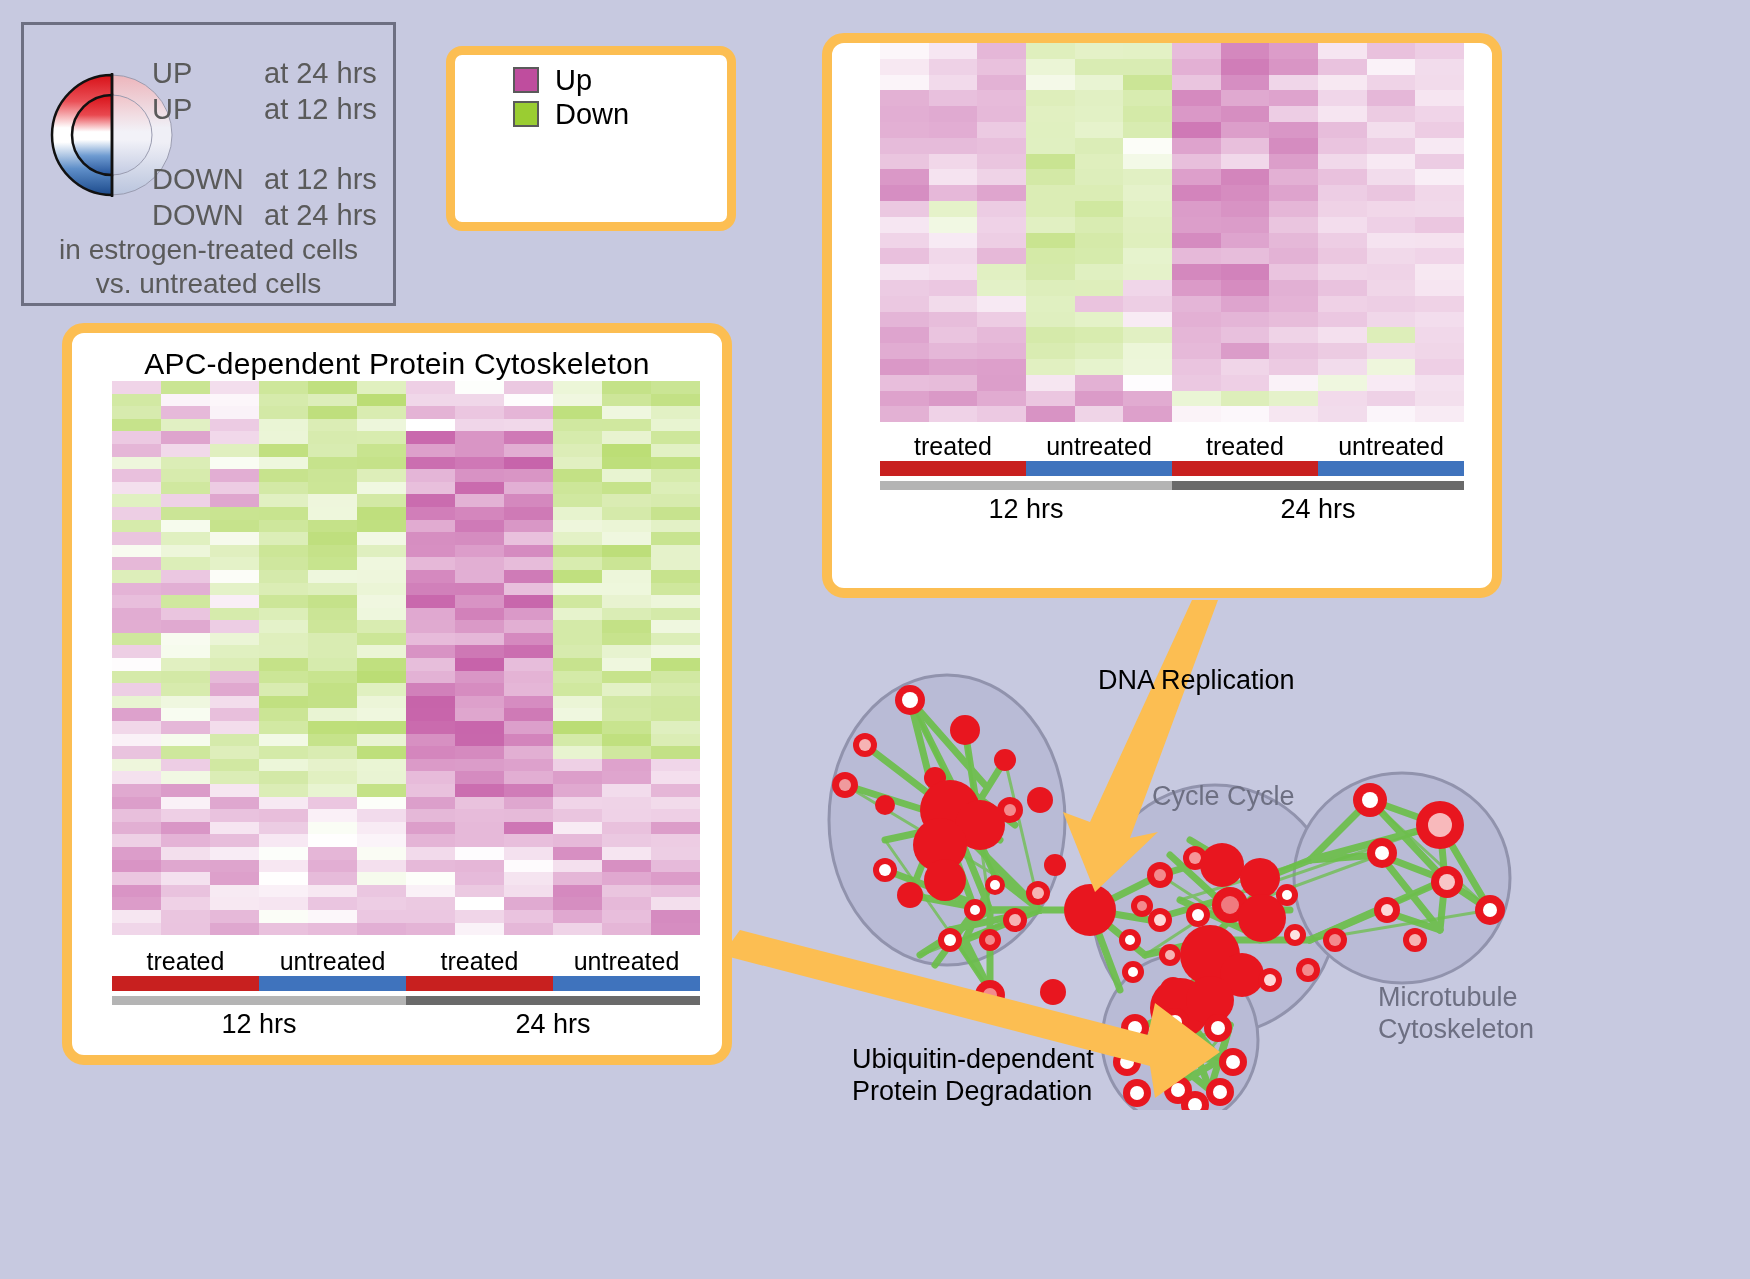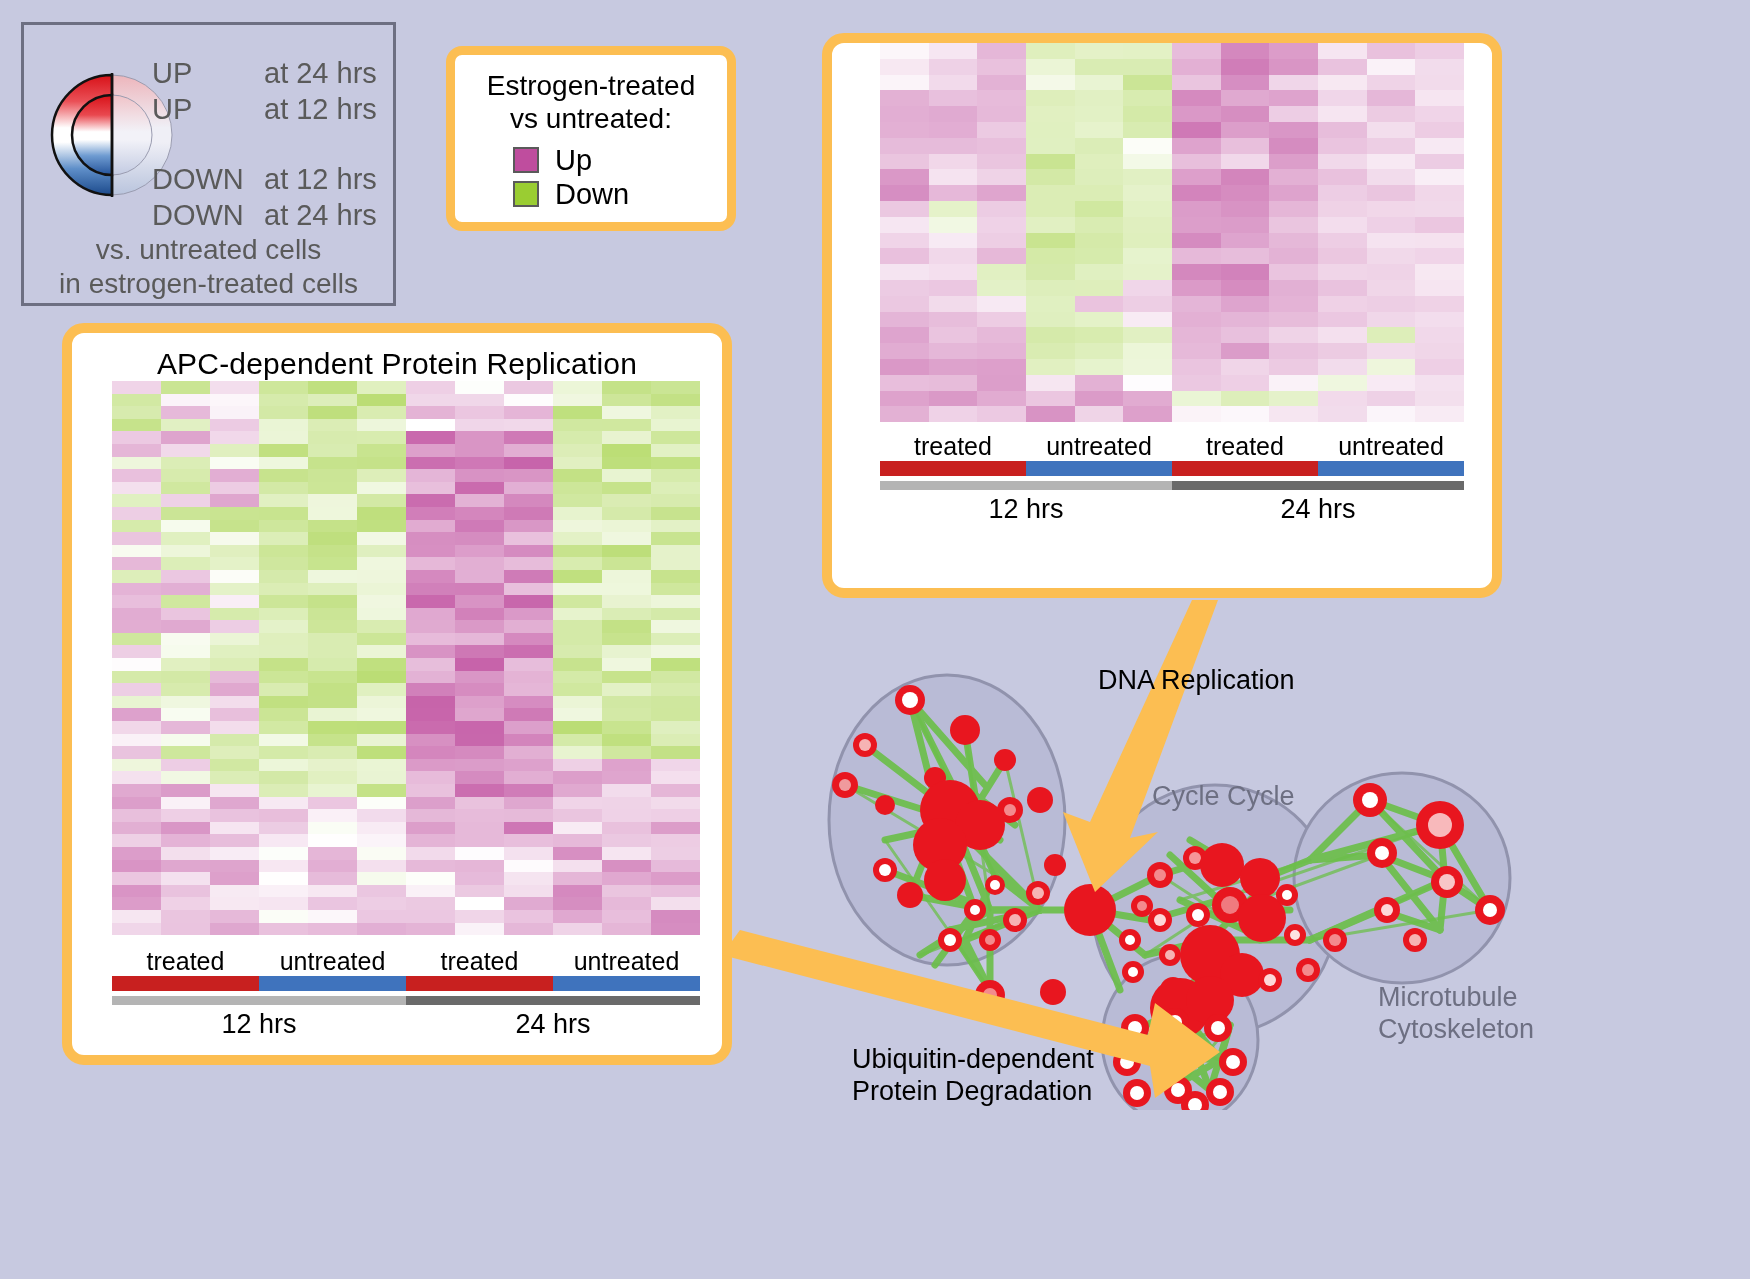--- a/index.html
+++ b/index.html
@@ -137,30 +137,26 @@
         <span class="lbl">DOWN</span>
         <span class="tm">at 12 hrs</span>
       </div>
       <div class="legend-row">
         <span class="lbl">DOWN</span>
         <span class="tm">at 24 hrs</span>
       </div>
     </div>
 
     <div class="legend-foot">
+      <div>in estrogen-treated cells</div>
       <div>vs. untreated cells</div>
-      <div>in estrogen-treated cells</div>
     </div>
   </div>
 
   <div id="updown-legend">
-    <div class="hdr">
-      <div>Estrogen-treated</div>
-      <div>vs untreated:</div>
-    </div>
     <div class="swatches">
       <div class="sw-row">
         <span class="chip" id="chip-up" style="background: rgb(191, 77, 158);"></span>
         <span class="sw-lab">Up</span>
       </div>
       <div class="sw-row">
         <span class="chip" id="chip-down" style="background: rgb(154, 205, 50);"></span>
         <span class="sw-lab">Down</span>
       </div>
     </div>
@@ -523,21 +519,21 @@
         <div style="background:#6a6a6a"></div>
       </div>
       <div class="time-labels">
         <div>12 hrs</div>
         <div>24 hrs</div>
       </div>
     </div>
   </div>
 
   <div class="panel" id="panel-apc">
-    <div class="panel-title">APC-dependent Protein Replication</div>
+    <div class="panel-title">APC-dependent Protein Cytoskeleton</div>
     <div class="hm" id="hm-apc" style="padding: 0px 22px 0px 40px;">
         <div class="hm-row" style="height: 12.6px;">
           <div class="hm-cell" style="background: rgb(240, 212, 232);"></div>
           <div class="hm-cell" style="background: rgb(202, 229, 147);"></div>
           <div class="hm-cell" style="background: rgb(243, 222, 237);"></div>
           <div class="hm-cell" style="background: rgb(206, 231, 155);"></div>
           <div class="hm-cell" style="background: rgb(192, 224, 127);"></div>
           <div class="hm-cell" style="background: rgb(224, 240, 191);"></div>
           <div class="hm-cell" style="background: rgb(238, 207, 229);"></div>
           <div class="hm-cell" style="background: rgb(253, 254, 252);"></div>

